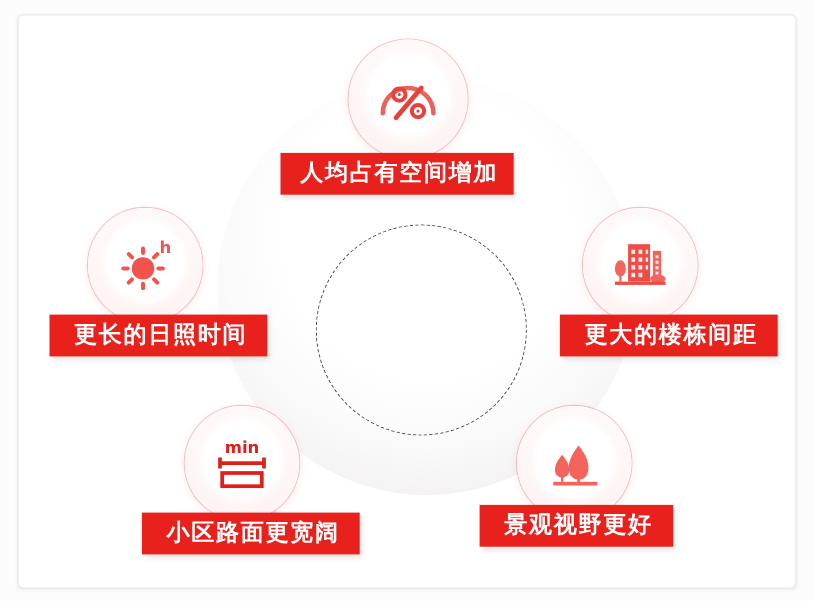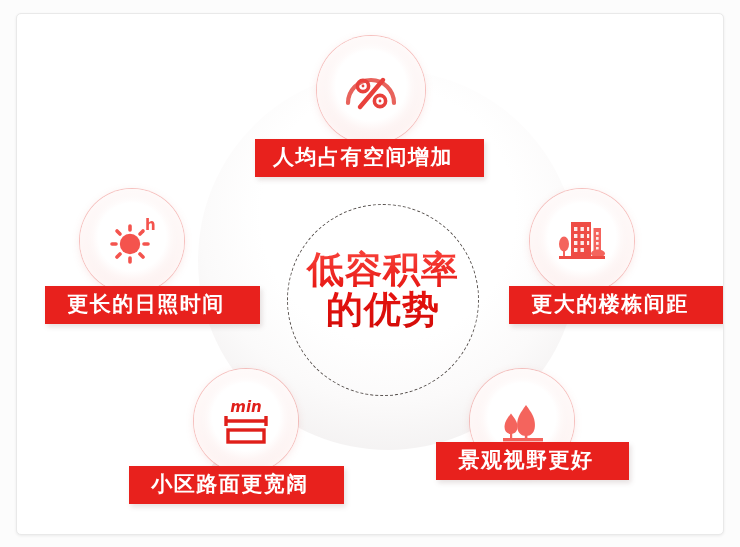--- a/index.html
+++ b/index.html
@@ -123,21 +123,21 @@
     justify-content: center;
   }
   .banner {
     position: absolute;
     background: #e8211d;
     color: #ffffff;
     font-size: 21px;
     font-weight: 700;
     letter-spacing: 1.5px;
     line-height: 1;
-    padding: 8px 24px 9px 11px;
+    padding: 8px 7px 9px 11px;
     white-space: nowrap;
     box-shadow: 2px 3px 5px rgba(120,90,90,.18);
     text-align: center;
   }
 </style>
 </head>
 <body>
 
 <div id="stage">
 
@@ -148,24 +148,20 @@
     <div id="halo"></div>
 
     <div class="pedestal w2" style="left:321px; top:108px;"></div>
     <div class="pedestal" style="left:80px; top:256px;"></div>
     <div class="pedestal" style="left:537px; top:256px;"></div>
     <div class="pedestal" style="left:185px; top:422px;"></div>
     <div class="pedestal" style="left:472px; top:422px;"></div>
 
     <div id="dashed-ring"></div>
 
-    <div id="center-title">
-      <span class="ln">低容积率</span>
-      <span class="ln">的优势</span>
-    </div>
 
     <div class="node">
       <div class="bubble" style="left:300px; top:22px; width:108px; height:108px;">
         <div class="glyph">
           <svg width="64" height="64" viewBox="0 0 64 64">
             <path d="M9 45 A23 23 0 1 1 55 45" fill="none" stroke="#e8635c" stroke-width="4.2" stroke-linecap="round"></path>
             <circle cx="24" cy="28" r="5.6" fill="none" stroke="#e8413c" stroke-width="3.6"></circle>
             <circle cx="24" cy="28" r="1.4" fill="#e8413c"></circle>
             <circle cx="41" cy="43" r="5.6" fill="none" stroke="#e8413c" stroke-width="3.6"></circle>
             <circle cx="41" cy="43" r="1.4" fill="#e8413c"></circle>
@@ -232,21 +228,21 @@
             <ellipse cx="47" cy="43.5" rx="7" ry="4" fill="#f4645d"></ellipse>
 
             <rect x="8" y="46" width="46" height="3" fill="#ee4c45"></rect>
           </svg>
         </div>
       </div>
       <div class="banner" style="left:492px; top:272px; width:180px;">更大的楼栋间距</div>
     </div>
 
     <div class="node">
-      <div class="bubble" style="left:177px; top:355px; width:104px; height:104px;font-style:italic;">
+      <div class="bubble" style="left:151px; top:355px; width:104px; height:104px;">
         <div class="glyph">
           <svg width="66" height="66" viewBox="0 0 66 66">
             <text x="33" y="24" text-anchor="middle" font-family="DejaVu Sans, sans-serif" font-size="15" font-weight="700" fill="#e01f1a">min</text>
 
             <line x1="13" y1="33" x2="53" y2="33" stroke="#e01f1a" stroke-width="3.4"></line>
             <line x1="13" y1="28" x2="13" y2="38" stroke="#e01f1a" stroke-width="3.4"></line>
             <line x1="53" y1="28" x2="53" y2="38" stroke="#e01f1a" stroke-width="3.4"></line>
 
             <rect x="15" y="42" width="36" height="12" fill="none" stroke="#e01f1a" stroke-width="3.4"></rect>
           </svg>
@@ -265,17 +261,17 @@
             <rect x="19" y="41" width="2.2" height="7" fill="#f4645d"></rect>
 
             <path d="M35 46 C25 46 24 33 29 24 C31.6 19.5 35 15 35 15
                      C35 15 38.4 19.5 41 24 C46 33 45 46 35 46 Z" fill="#f4645d"></path>
             <rect x="33.8" y="42" width="2.6" height="7" fill="#f4645d"></rect>
 
             <rect x="12" y="48" width="40" height="3.4" fill="#f4645d"></rect>
           </svg>
         </div>
       </div>
-      <div class="banner" style="left:419px; top:428px; width:158px;">景观视野更好</div>
+      <div class="banner" style="left:419px; top:445px; width:158px;">景观视野更好</div>
     </div>
 
   </div>
 </div>
 
 </body></html>

